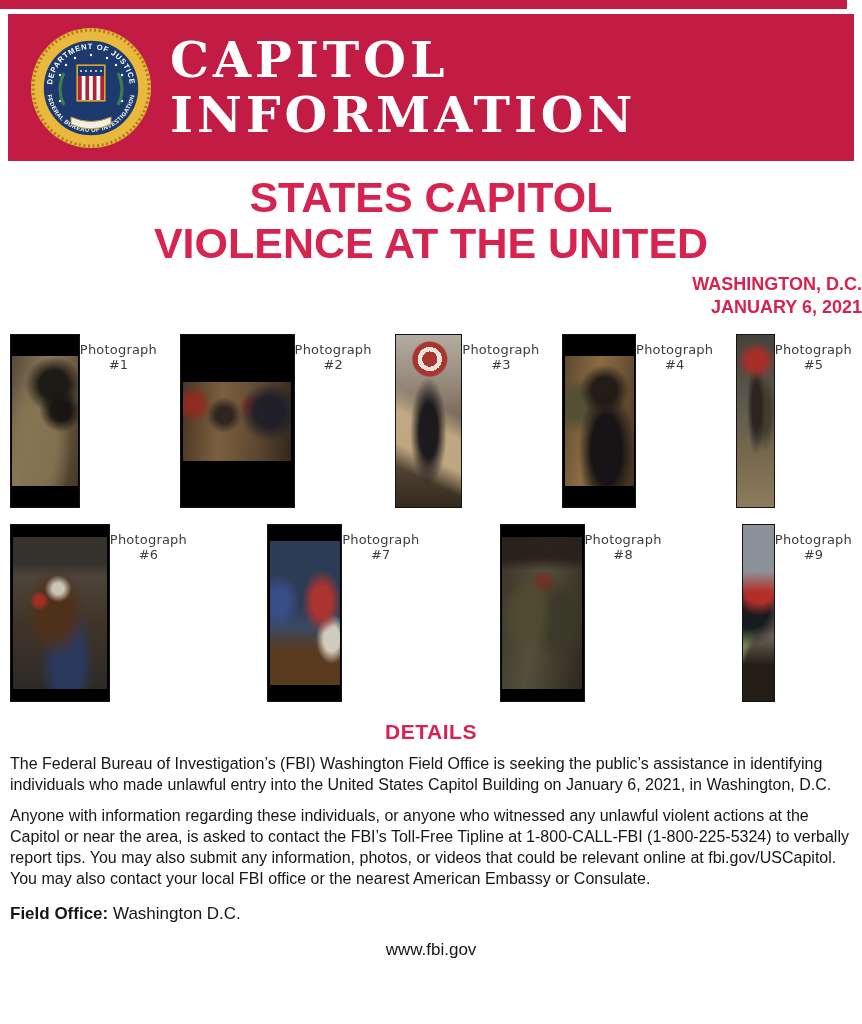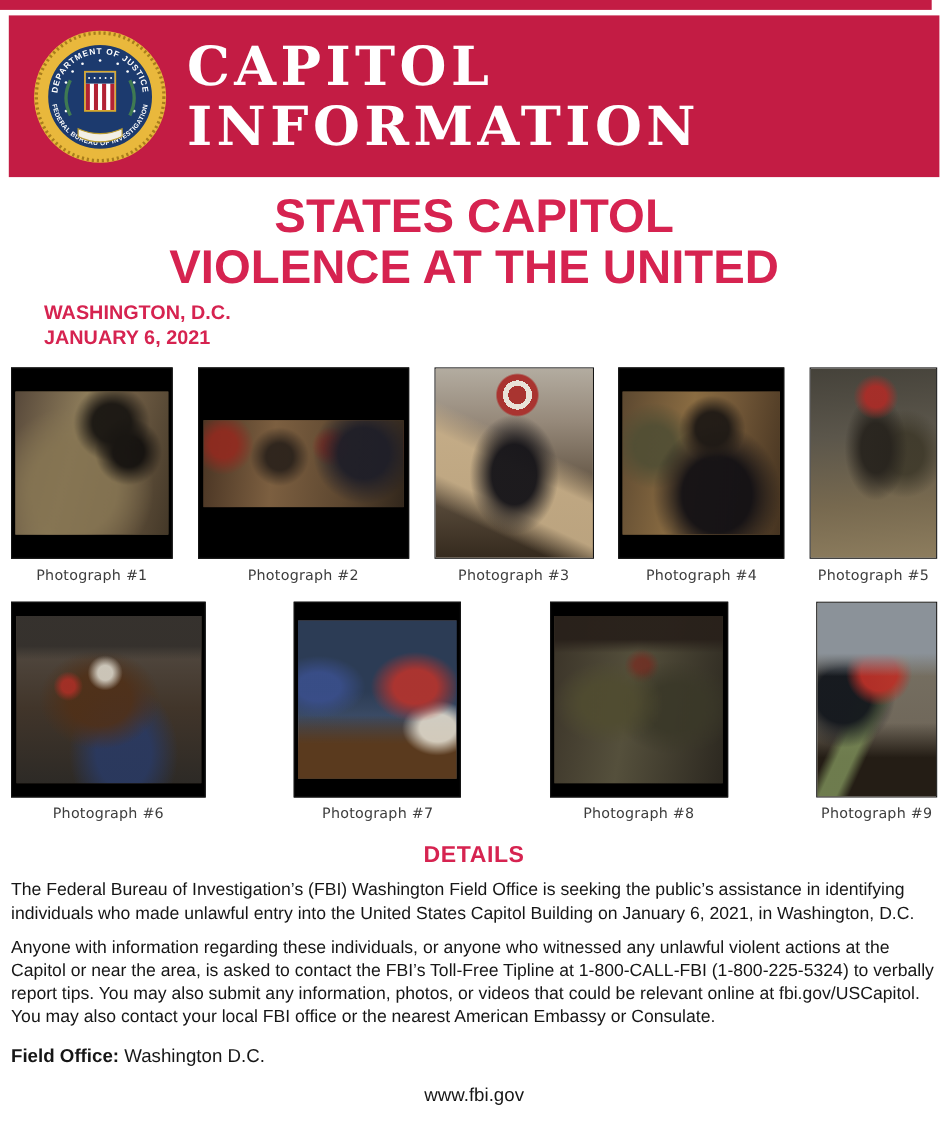--- a/index.html
+++ b/index.html
@@ -25,29 +25,29 @@
     margin-left:18px;color:#fff;
     font-family:"DejaVu Serif",serif;font-weight:bold;
     font-size:49px;line-height:1.12;letter-spacing:4px;
   }
   
   .title{
     margin-top:13px;text-align:center;color:var(--accent);
     font-size:43px;font-weight:bold;line-height:1.07;
   }
   .subtitle{
-    text-align:left;color:var(--accent);font-weight:bold;
+    text-align:right;color:var(--accent);font-weight:bold;
     font-size:18px;line-height:1.28;margin-left:40px;
   }
   .subtitle.first{margin-top:7px;}
   
   .photo-row{display:flex;justify-content:space-between;align-items:flex-start;margin:0 10px;}
   .row1{margin-top:15px;}
   .row2{margin-top:16px;}
-  .cell{display:flex;flex-direction:column;}
+  .cell{display:flex;flex-direction:row;}
   .photo-box{
     width:100%;background:#000;border:1px solid #141414;
     display:flex;align-items:center;justify-content:center;overflow:hidden;
   }
   .row1 .photo-box{height:174px;}
   .row2 .photo-box{height:178px;}
   .photo-img{width:100%;height:100%;}
   .caption{
     margin-top:8px;text-align:center;font-size:13px;color:#3d3d3d;
     font-family:"DejaVu Sans",sans-serif;letter-spacing:.2px;

